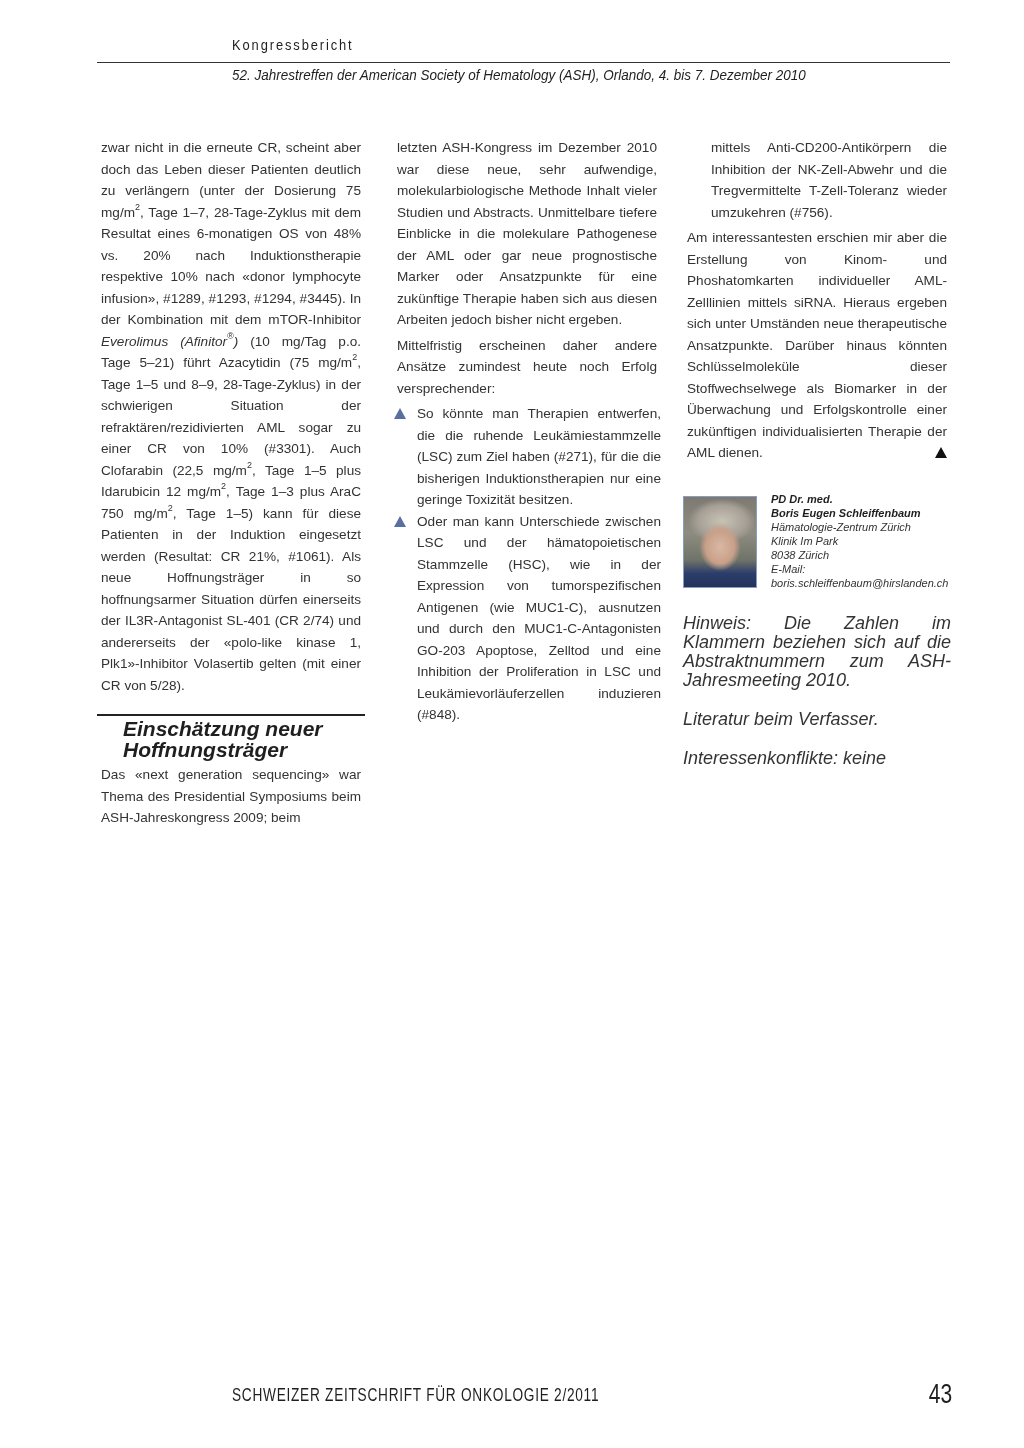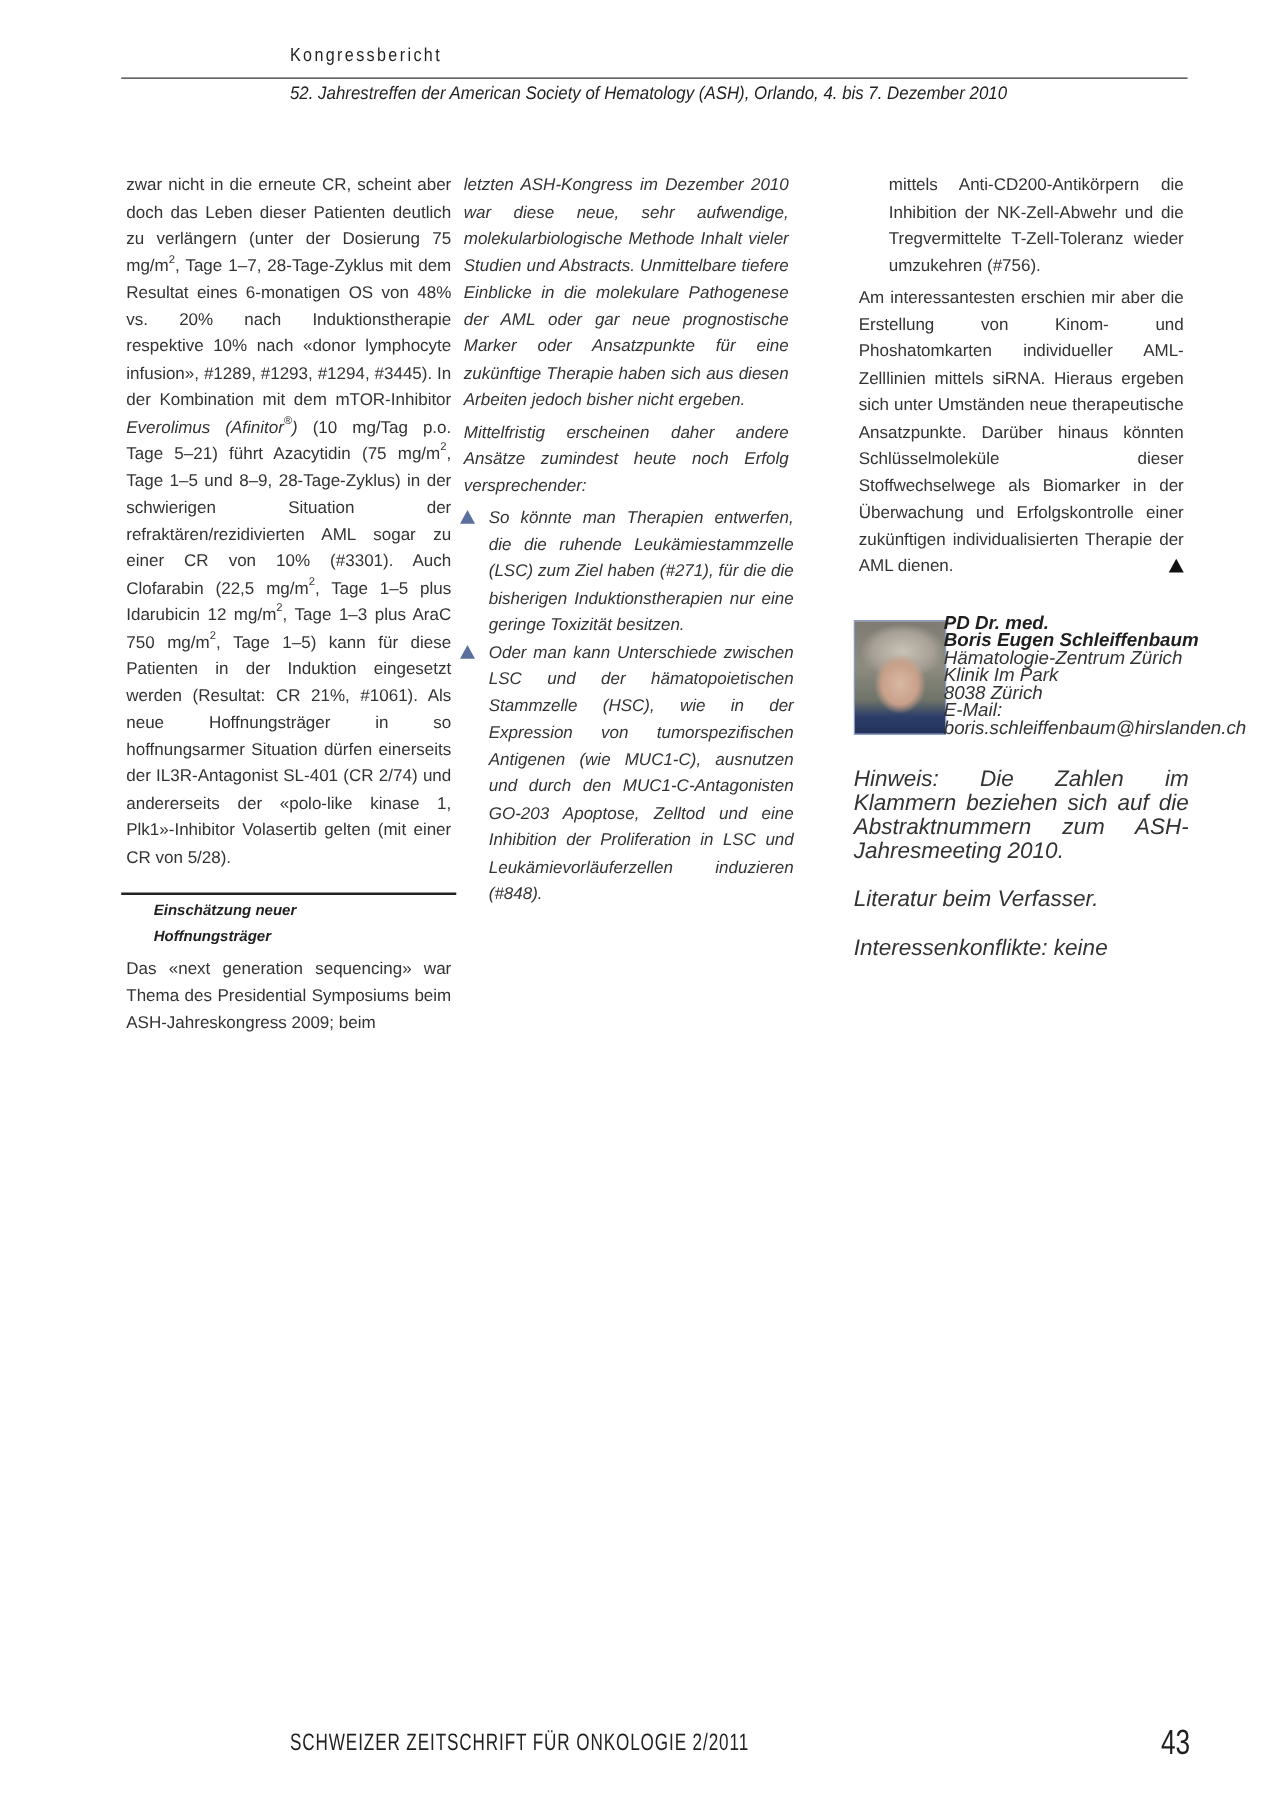--- a/index.html
+++ b/index.html
@@ -19,26 +19,26 @@
     position: absolute; left: 232px; top: 67px;
     font-size: 14.5px; font-style: italic; color: #1f1f1f;
     font-family: "Liberation Sans", sans-serif; transform: scaleX(0.93); transform-origin: left top; white-space: nowrap;
   }
   .col {
     position: absolute; top: 133px; width: 268px;
     font-size: 13.6px; line-height: 21.5px; color: #333;
   }
   .col p { margin: 4px; text-align: justify; }
   .col1 { left: 97px; }
-  .col2 { left: 367px; font-style: italic; }
+  .col2 { left: 393px; }
   .col3 { left: 683px; }
   sup { font-size: 9px; line-height: 0; position: relative; top: -1px; }
   .section-rule { height: 2px; background: #222; margin: 18px 0 2px 0; }
   .section-heading {
-    font-weight: bold; font-style: italic; font-size: 12px; line-height: 21px;
+    font-weight: bold; font-style: italic; font-size: 21px; line-height: 21px;
     padding-left: 26px; color: #1f1f1f; margin-bottom: 2px;
   }
   ul.bullets { list-style: none; margin: 0; padding: 0; }
   ul.bullets li { position: relative; padding-left: 24px; text-align: justify; }
   .tri {
     position: absolute; left: 1px; top: 5px; width: 0; height: 0;
     border-left: 6px solid transparent; border-right: 6px solid transparent;
     border-bottom: 11px solid #5b6f9e;
   }
   .end-mark {
@@ -50,21 +50,21 @@
   .author-block { position: relative; height: 100px; margin-top: 20px; }
   .photo {
     position: absolute; left: 0; top: 12px; width: 72px; height: 90px;
     border: 1px solid #8a9bc4;
     background:
       radial-gradient(ellipse 26px 30px at 36px 50px, #d9b8a2 0%, #c9a08a 55%, rgba(0,0,0,0) 80%),
       radial-gradient(ellipse 40px 26px at 38px 24px, #c7c2b6 0%, #a7a096 60%, rgba(0,0,0,0) 85%),
       linear-gradient(180deg, #7d7a72 0%, #8e8c80 40%, #6f7468 70%, #2c3d6a 85%, #23335a 100%);
   }
   .author-text {
-    position: absolute; left: 72px; top: 8px; font-size: 15px; line-height: 14px; font-style: italic; color: #333;
+    position: absolute; left: 88px; top: 8px; font-size: 11px; line-height: 14px; font-style: italic; color: #333;
   }
   .author-text .bold { font-weight: bold; color: #1f1f1f; }
   .notes { margin-top: 30px; font-size: 18px; line-height: 19px; font-style: italic; color: #333; }
   .notes p { margin: 0 0 20px 0; }
   .footer-journal {
     position: absolute; left: 232px; top: 1384px; font-size: 19px; letter-spacing: 1px; color: #1f1f1f;
     transform: scaleX(0.72); transform-origin: left top; white-space: nowrap;
   }
   .footer-page {
     position: absolute; right: 72px; top: 1378px; font-size: 28px; color: #1f1f1f;

